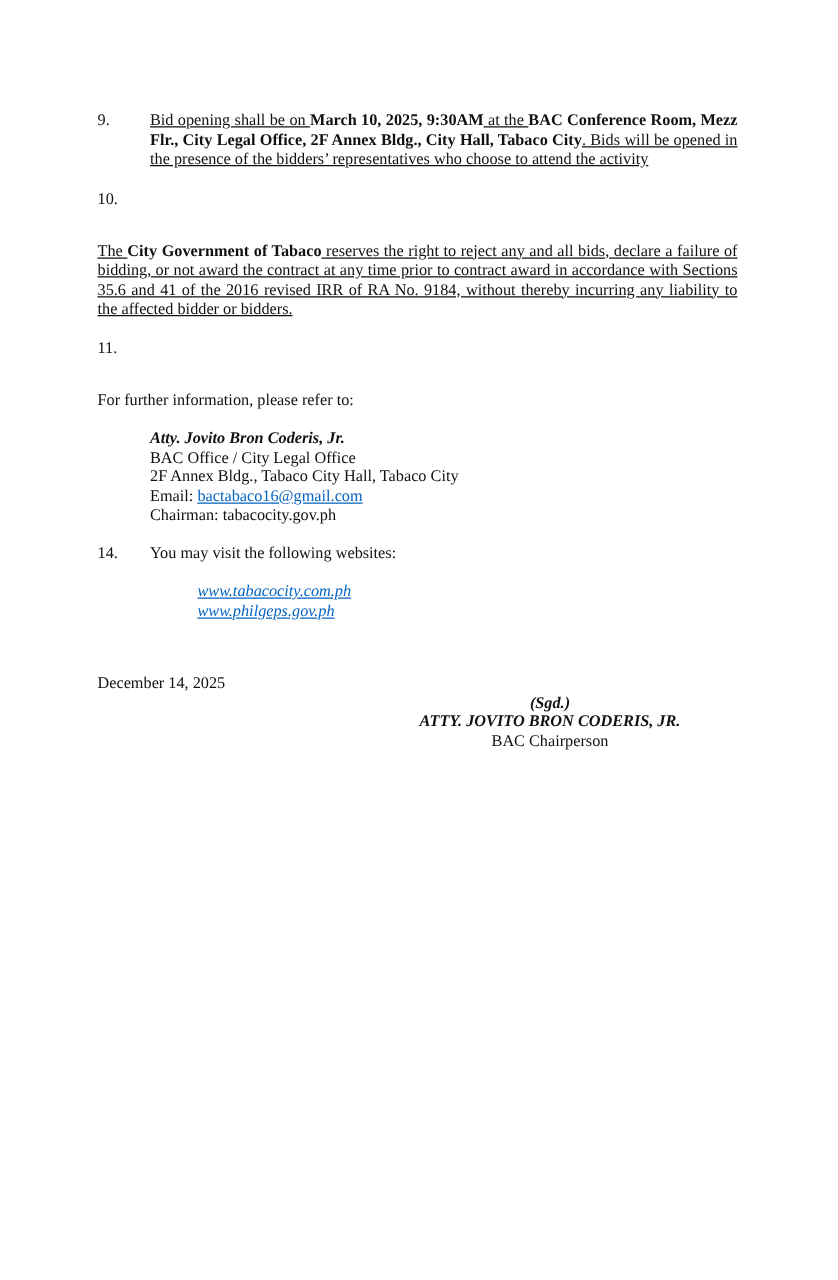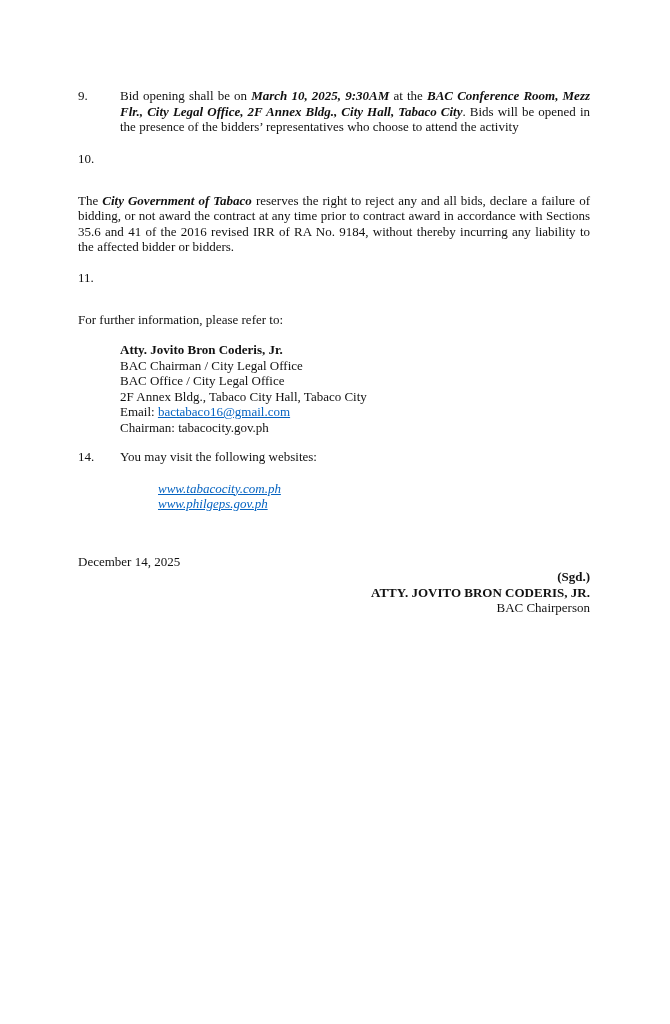--- a/index.html
+++ b/index.html
@@ -21,43 +21,43 @@
   .content {
     position: absolute;
     left: 78px;
     top: 88px;
     width: 512px;
   }
   .li { display: flex; }
   .li .num { width: 42px; flex: 0 0 42px; }
   .li .body { flex: 1 1 auto; }
   .justify { text-align: justify; }
-  .run-bold-italic { font-weight: bold; font-style: italic; }
-  .run-normal { font-weight: normal; font-style: normal; }
+  .run-bold-italic { font-weight: bold; }
+  .run-normal { font-weight: normal; font-style: normal; text-decoration: underline; }
   .mb-lg { margin-bottom: 16px; }
   .mb-md { margin-bottom: 15px; flex-direction: column; }
   .mb-sm { margin-bottom: 14px; }
   .indent-1 { margin-left: 42px; }
   .indent-2 { margin-left: 80px; }
-  .bold { font-weight: bold; }
+  .bold { font-weight: bold; font-style: italic; }
   .contact-line { display: block; }
   a.doc-link {
     color: var(--link-color);
     text-decoration: underline;
     cursor: pointer;
   }
   .dl-link {
     display: table;
     font-style: italic;
   }
   .date-line { margin-top: 42px; }
   .signature {
     margin-left: 212px;
     width: 300px;
-    text-align: right;
+    text-align: center;
   }
 </style>
 </head>
 <body>
 
 <div class="page">
   <div class="content">
 
     <div class="li mb-lg">
       <div class="num">9.</div>
@@ -69,21 +69,20 @@
       <div class="body justify"><span class="run-normal">The </span><span class="run-bold-italic">City Government of Tabaco</span><span class="run-normal"> reserves the right to reject any and all bids, declare a failure of bidding, or not award the contract at any time prior to contract award in accordance with Sections 35.6 and 41 of the 2016 revised IRR of RA No. 9184, without thereby incurring any liability to the affected bidder or bidders.</span></div>
     </div>
 
     <div class="li mb-md">
       <div class="num">11.</div>
       <div class="body">For further information, please refer to:</div>
     </div>
 
     <div class="indent-1 mb-sm">
       <span class="contact-line bold">Atty. Jovito Bron Coderis, Jr.</span>
-      <span class="contact-line">BAC Chairman / City Legal Office</span>
       <span class="contact-line">BAC Office / City Legal Office</span>
       <span class="contact-line">2F Annex Bldg., Tabaco City Hall, Tabaco City</span>
       <span class="contact-line"><span>Email: </span><a class="doc-link">bactabaco16@gmail.com</a></span>
       <span class="contact-line"><span>Chairman: </span><span>tabacocity.gov.ph</span></span>
     </div>
 
     <div class="li mb-lg">
       <div class="num">14.</div>
       <div class="body">You may visit the following websites:</div>
     </div>

